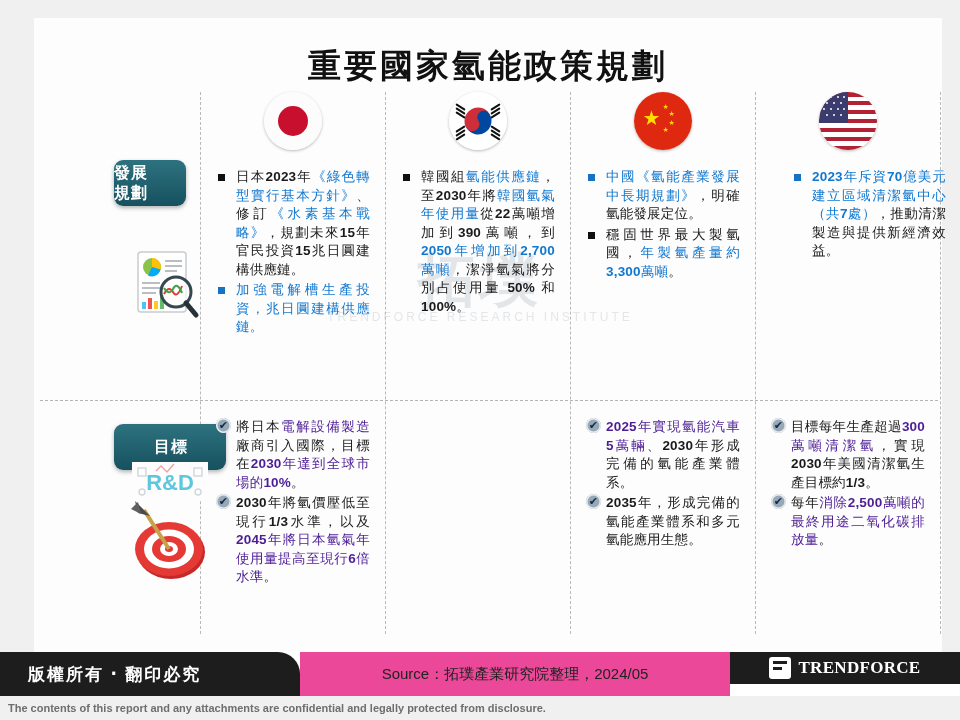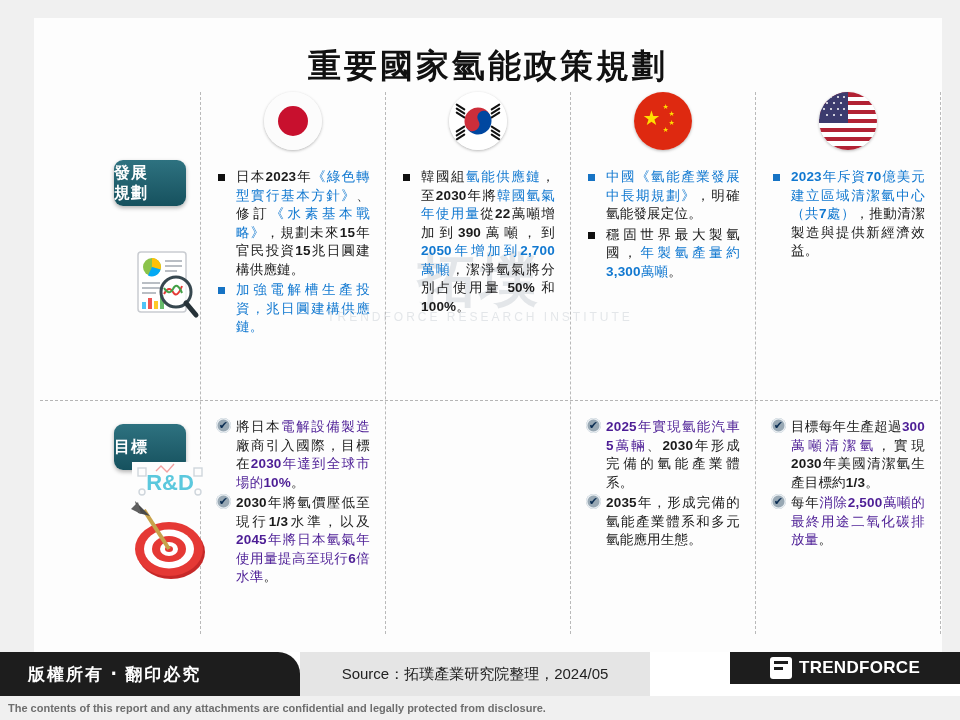--- a/index.html
+++ b/index.html
@@ -126,27 +126,27 @@
 
   
   .footbar{position:absolute;left:0;top:652px;width:960px;height:44px;background:#ffffff;}
   .foot-left{
     position:absolute;left:0;top:652px;width:300px;height:44px;
     background:#1d1d1d;border-top-right-radius:22px;border-bottom-right-radius:0;
     display:flex;align-items:center;padding-left:28px;box-sizing:border-box;
   }
   .foot-left span{color:#fff;font-size:17px;font-weight:700;letter-spacing:2px;}
   .foot-mid{
-    position:absolute;left:300px;top:652px;width:350px;height:44px;
-    background:#e5e5e5;display:flex;align-items:center;justify-content:center;
+    position:absolute;left:300px;top:652px;width:430px;height:44px;
+    background:#ec4899;display:flex;align-items:center;justify-content:center;
   }
   .foot-mid span{font-size:15px;color:#222;}
   .foot-right{
     position:absolute;left:730px;top:652px;width:230px;height:32px;
-    background:#1d1d1d;display:flex;align-items:center;justify-content:center;gap:7px;
+    background:#1d1d1d;display:flex;align-items:center;justify-content:center;gap:7px;font-family:Liberation Serif, serif;
   }
   .tf-mark{
     width:22px;height:22px;background:#fff;border-radius:3px;position:relative;flex:none;
   }
   .tf-mark:before{content:"";position:absolute;left:4px;top:4px;width:14px;height:3px;background:#1d1d1d;}
   .tf-mark:after{content:"";position:absolute;left:4px;top:10px;width:9px;height:3px;background:#1d1d1d;}
   .tf-text{color:#fff;font-size:17px;font-weight:700;letter-spacing:.3px;}
   .disclaimer{
     position:absolute;left:0;top:696px;width:960px;height:24px;
     background:#f0f0f0;color:#6e6e6e;font-size:11px;
@@ -269,21 +269,21 @@
         <rect x="18" y="50" width="4" height="11" fill="#ef5350"></rect>
         <rect x="24" y="53" width="4" height="8" fill="#ffca28"></rect>
         <rect x="30" y="47" width="4" height="14" fill="#66bb6a"></rect>
         <circle cx="46" cy="44" r="15" fill="rgba(255,255,255,.7)" stroke="#37474f" stroke-width="3"></circle>
         <path d="M34 46 q5 -9 9 -2 q4 7 9 -6" fill="none" stroke="#e53935" stroke-width="2"></path>
         <path d="M34 40 q5 8 9 1 q4 -8 9 4" fill="none" stroke="#43a047" stroke-width="2"></path>
         <line x1="56" y1="55" x2="66" y2="67" stroke="#263238" stroke-width="5" stroke-linecap="round"></line>
       </svg>
     </div>
 
-    <div class="pill" style="top:424px;">目標</div>
+    <div class="pill" style="top:424px;padding-left:40px;">目標</div>
 
     <div class="art art-rd">
       <svg viewBox="0 0 76 38" width="76" height="38">
         <rect x="0" y="0" width="76" height="38" fill="#fdfdfd"></rect>
         <text x="38" y="28" text-anchor="middle" font-family="Liberation Sans, sans-serif" font-size="22" font-weight="700" fill="#5bc8dd">R&amp;D</text>
         <rect x="6" y="6" width="8" height="8" fill="none" stroke="#cfd6dc" stroke-width="1.4"></rect>
         <rect x="62" y="6" width="8" height="8" fill="none" stroke="#cfd6dc" stroke-width="1.4"></rect>
         <path d="M24 9 l5 -5 l6 6 l7 -8" fill="none" stroke="#f2a0a0" stroke-width="1.4"></path>
         <circle cx="10" cy="30" r="3" fill="none" stroke="#cfd6dc" stroke-width="1.4"></circle>
         <circle cx="66" cy="30" r="3" fill="none" stroke="#cfd6dc" stroke-width="1.4"></circle>
@@ -318,21 +318,21 @@
     </ul>
   </div>
 
   <div class="cell" style="left:572px;top:160px;width:182px;height:234px;">
     <ul>
       <li class="sq bl"><span class="blue">中國《氫能產業發展中長期規劃》</span>，明確氫能發展定位。</li>
       <li class="sq bk">穩固世界最大製氫國，<span class="blue">年製氫產量約</span><span class="blue bold">3,300</span><span class="blue">萬噸</span>。</li>
     </ul>
   </div>
 
-  <div class="cell" style="left:757px;top:160px;width:182px;height:234px;">
+  <div class="cell" style="left:778px;top:160px;width:182px;height:234px;">
     <ul>
       <li class="sq bl"><span class="blue bold">2023</span><span class="blue">年斥資</span><span class="blue bold">70</span><span class="blue">億美元建立區域清潔氫中心（共</span><span class="blue bold">7</span><span class="blue">處）</span>，推動清潔製造與提供新經濟效益。</li>
     </ul>
   </div>
 
   <div class="cell" style="left:202px;top:410px;width:182px;height:224px;">
     <ul>
       <li class="ck">將日本<span class="red">電解設備製造</span>廠商引入國際，目標在<span class="red bold">2030</span><span class="red">年達到全球市場的</span><span class="red bold">10%</span>。</li>
       <li class="ck"><span class="bold">2030</span>年將氫價壓低至現行<span class="bold">1/3</span>水準，以及<span class="red bold">2045</span><span class="red">年將日本氫氣年使用量提高至現行</span><span class="red bold">6</span><span class="red">倍水準</span>。</li>
     </ul>

